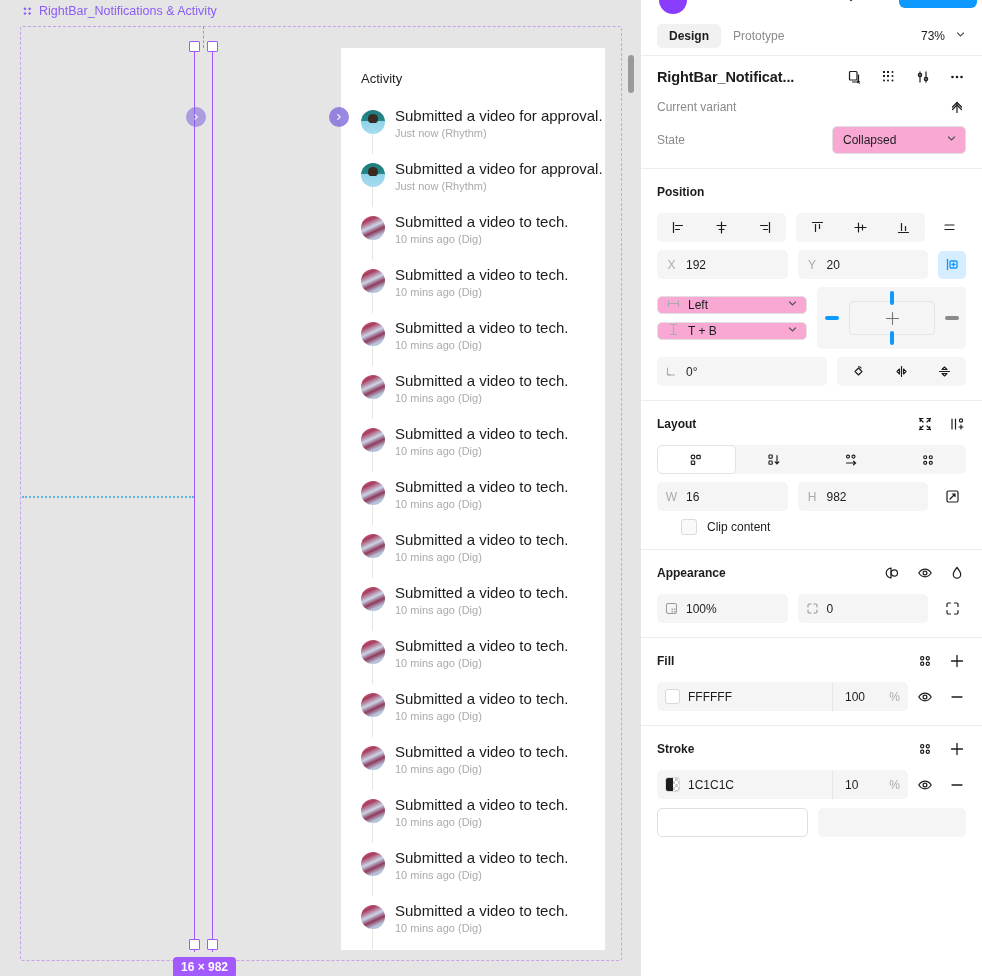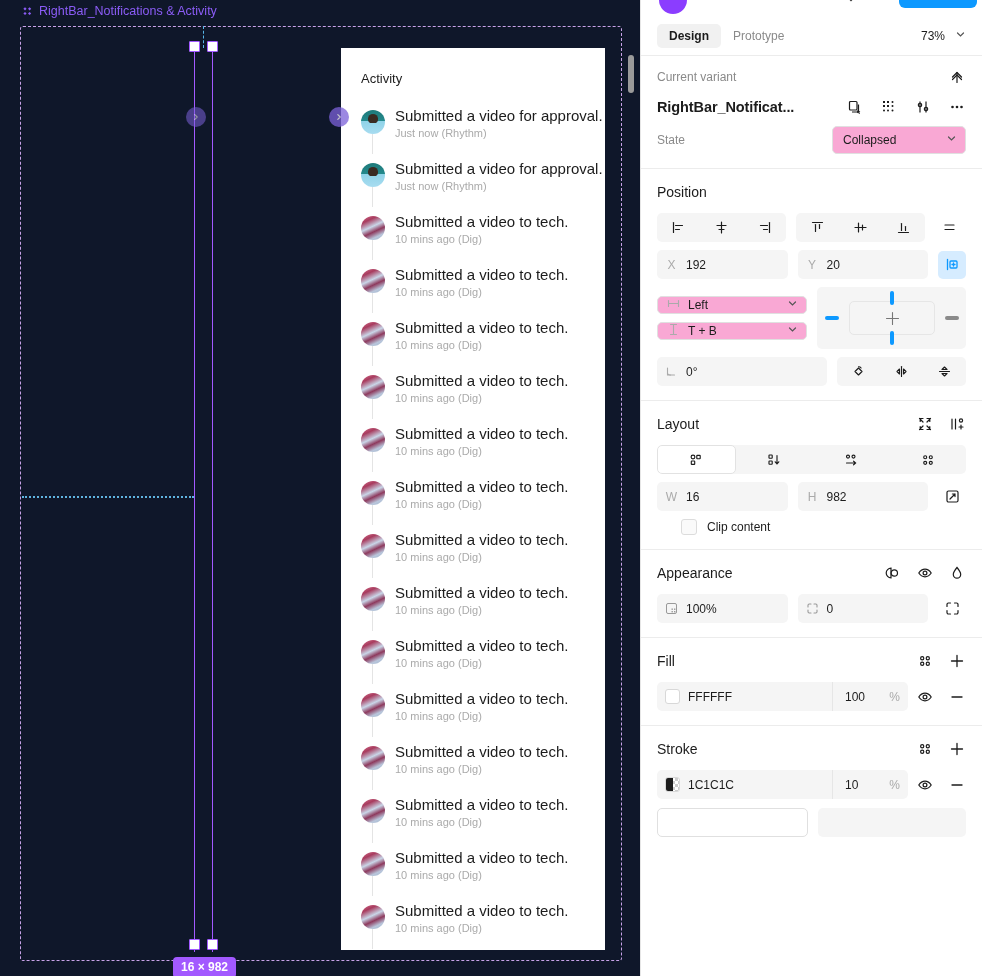--- a/index.html
+++ b/index.html
@@ -7,21 +7,21 @@
     width: 982px; height: 976px;
     font-family: "Liberation Sans", sans-serif;
     background: #ffffff;
     overflow: hidden;
   }
   #app { position: relative; width: 982px; height: 976px; }
 
   
   #canvas {
     position: absolute; left: 0; top: 0; width: 640px; height: 976px;
-    background: #0f172a; overflow: hidden;
+    background: #e5e5e5; overflow: hidden;
   }
   #frame-label {
     position: absolute; left: 22px; top: 4px;
     font-size: 12.5px; color: #8b5cf6;
     display: flex; align-items: center; gap: 6px; white-space: nowrap;
   }
   #frame-label .diamond-icon { display:block; width: 11px; height: 11px; }
   #frame-dashed {
     position: absolute; left: 20px; top: 26px; width: 602px; height: 935px;
     border: 1.4px dashed #c8a2e8; border-radius: 3px;
@@ -139,21 +139,21 @@
     margin-left: auto; display: flex; align-items: center; gap: 10px;
     font-size: 12px; color: #1c1c1c;
   }
   #zoom-box .chev { display:block; }
 
   .section { padding: 12px 16px 14px; border-bottom: 1px solid #ececec; }
   .section.no-border { border-bottom: none; }
   .sec-head {
     display: flex; align-items: center; height: 22px; margin-bottom: 10px;
   }
-  .sec-title { font-size: 14px; font-weight: 400; color: #1c1c1c; }
+  .sec-title { font-size: 12px; font-weight: 700; color: #1c1c1c; }
   .sec-actions { margin-left: auto; display: flex; align-items: center; gap: 14px; }
   .ico-btn { display: flex; align-items: center; justify-content: center;
              width: 18px; height: 18px; color: #1c1c1c; }
   .ico-btn svg { display: block; }
 
   
   #comp-row { display: flex; align-items: center; padding: 12px 16px 0; }
   #comp-name { font-size: 14.5px; font-weight: 700; color: #1c1c1c; letter-spacing: -.1px; }
   #comp-actions { margin-left: auto; display: flex; align-items: center; gap: 16px; }
 
@@ -452,31 +452,20 @@
         <span>73%</span>
         <span class="chev">
           <svg width="11" height="11" viewBox="0 0 11 11">
               <path d="M2.5 4 L5.5 7 L8.5 4" stroke="#555" stroke-width="1.2" fill="none" stroke-linecap="round"></path>
             </svg>
         </span>
       </div>
     </div>
 
     <div id="state-section">
-      <div id="variant-row">
-        <span id="variant-label">Current variant</span>
-        <span id="variant-reset" class="ico-btn">
-          <svg width="18" height="18" viewBox="0 0 18 18" fill="none" stroke="#1c1c1c" stroke-width="1.2" stroke-linecap="round" stroke-linejoin="round">
-            <path d="M9 14.5V4.5"></path>
-              <path d="M4.5 9 L9 4.5 L13.5 9"></path>
-              <path d="M4.5 11.5 L9 7 L13.5 11.5"></path>
-          </svg>
-        </span>
-      </div>
-
       <div id="comp-row">
         <div id="comp-name">RightBar_Notificat...</div>
         <div id="comp-actions">
           <span class="ico-btn">
             <svg width="16" height="16" viewBox="0 0 16 16" fill="none" stroke="#1c1c1c" stroke-width="1.2">
               <rect x="2.5" y="2.5" width="7.5" height="8.5" rx="1"></rect>
               <path d="M5 13h5.5a1 1 0 0 0 1-1V5.5"></path>
               <path d="M10.2 11.2 l3.2 1.2 -1.2 .6 .8 1.6 -1 .5 -.8-1.6 -1.1 .7Z" fill="#1c1c1c" stroke="none"></path>
             </svg>
           </span>
@@ -501,20 +490,31 @@
             </svg>
           </span>
           <span class="ico-btn">
             <svg width="16" height="16" viewBox="0 0 16 16" fill="#1c1c1c">
               <circle cx="3.5" cy="8" r="1.3"></circle>
                 <circle cx="8" cy="8" r="1.3"></circle>
                 <circle cx="12.5" cy="8" r="1.3"></circle>
             </svg>
           </span>
         </div>
+      </div>
+
+      <div id="variant-row">
+        <span id="variant-label">Current variant</span>
+        <span id="variant-reset" class="ico-btn">
+          <svg width="18" height="18" viewBox="0 0 18 18" fill="none" stroke="#1c1c1c" stroke-width="1.2" stroke-linecap="round" stroke-linejoin="round">
+            <path d="M9 14.5V4.5"></path>
+              <path d="M4.5 9 L9 4.5 L13.5 9"></path>
+              <path d="M4.5 11.5 L9 7 L13.5 11.5"></path>
+          </svg>
+        </span>
       </div>
 
       <div id="state-row">
         <span id="state-label">State</span>
         <div class="select">
           <span>Collapsed</span>
           <span class="chev">
             <svg width="11" height="11" viewBox="0 0 11 11">
                 <path d="M2.5 4 L5.5 7 L8.5 4" stroke="#555" stroke-width="1.2" fill="none" stroke-linecap="round"></path>
               </svg>

